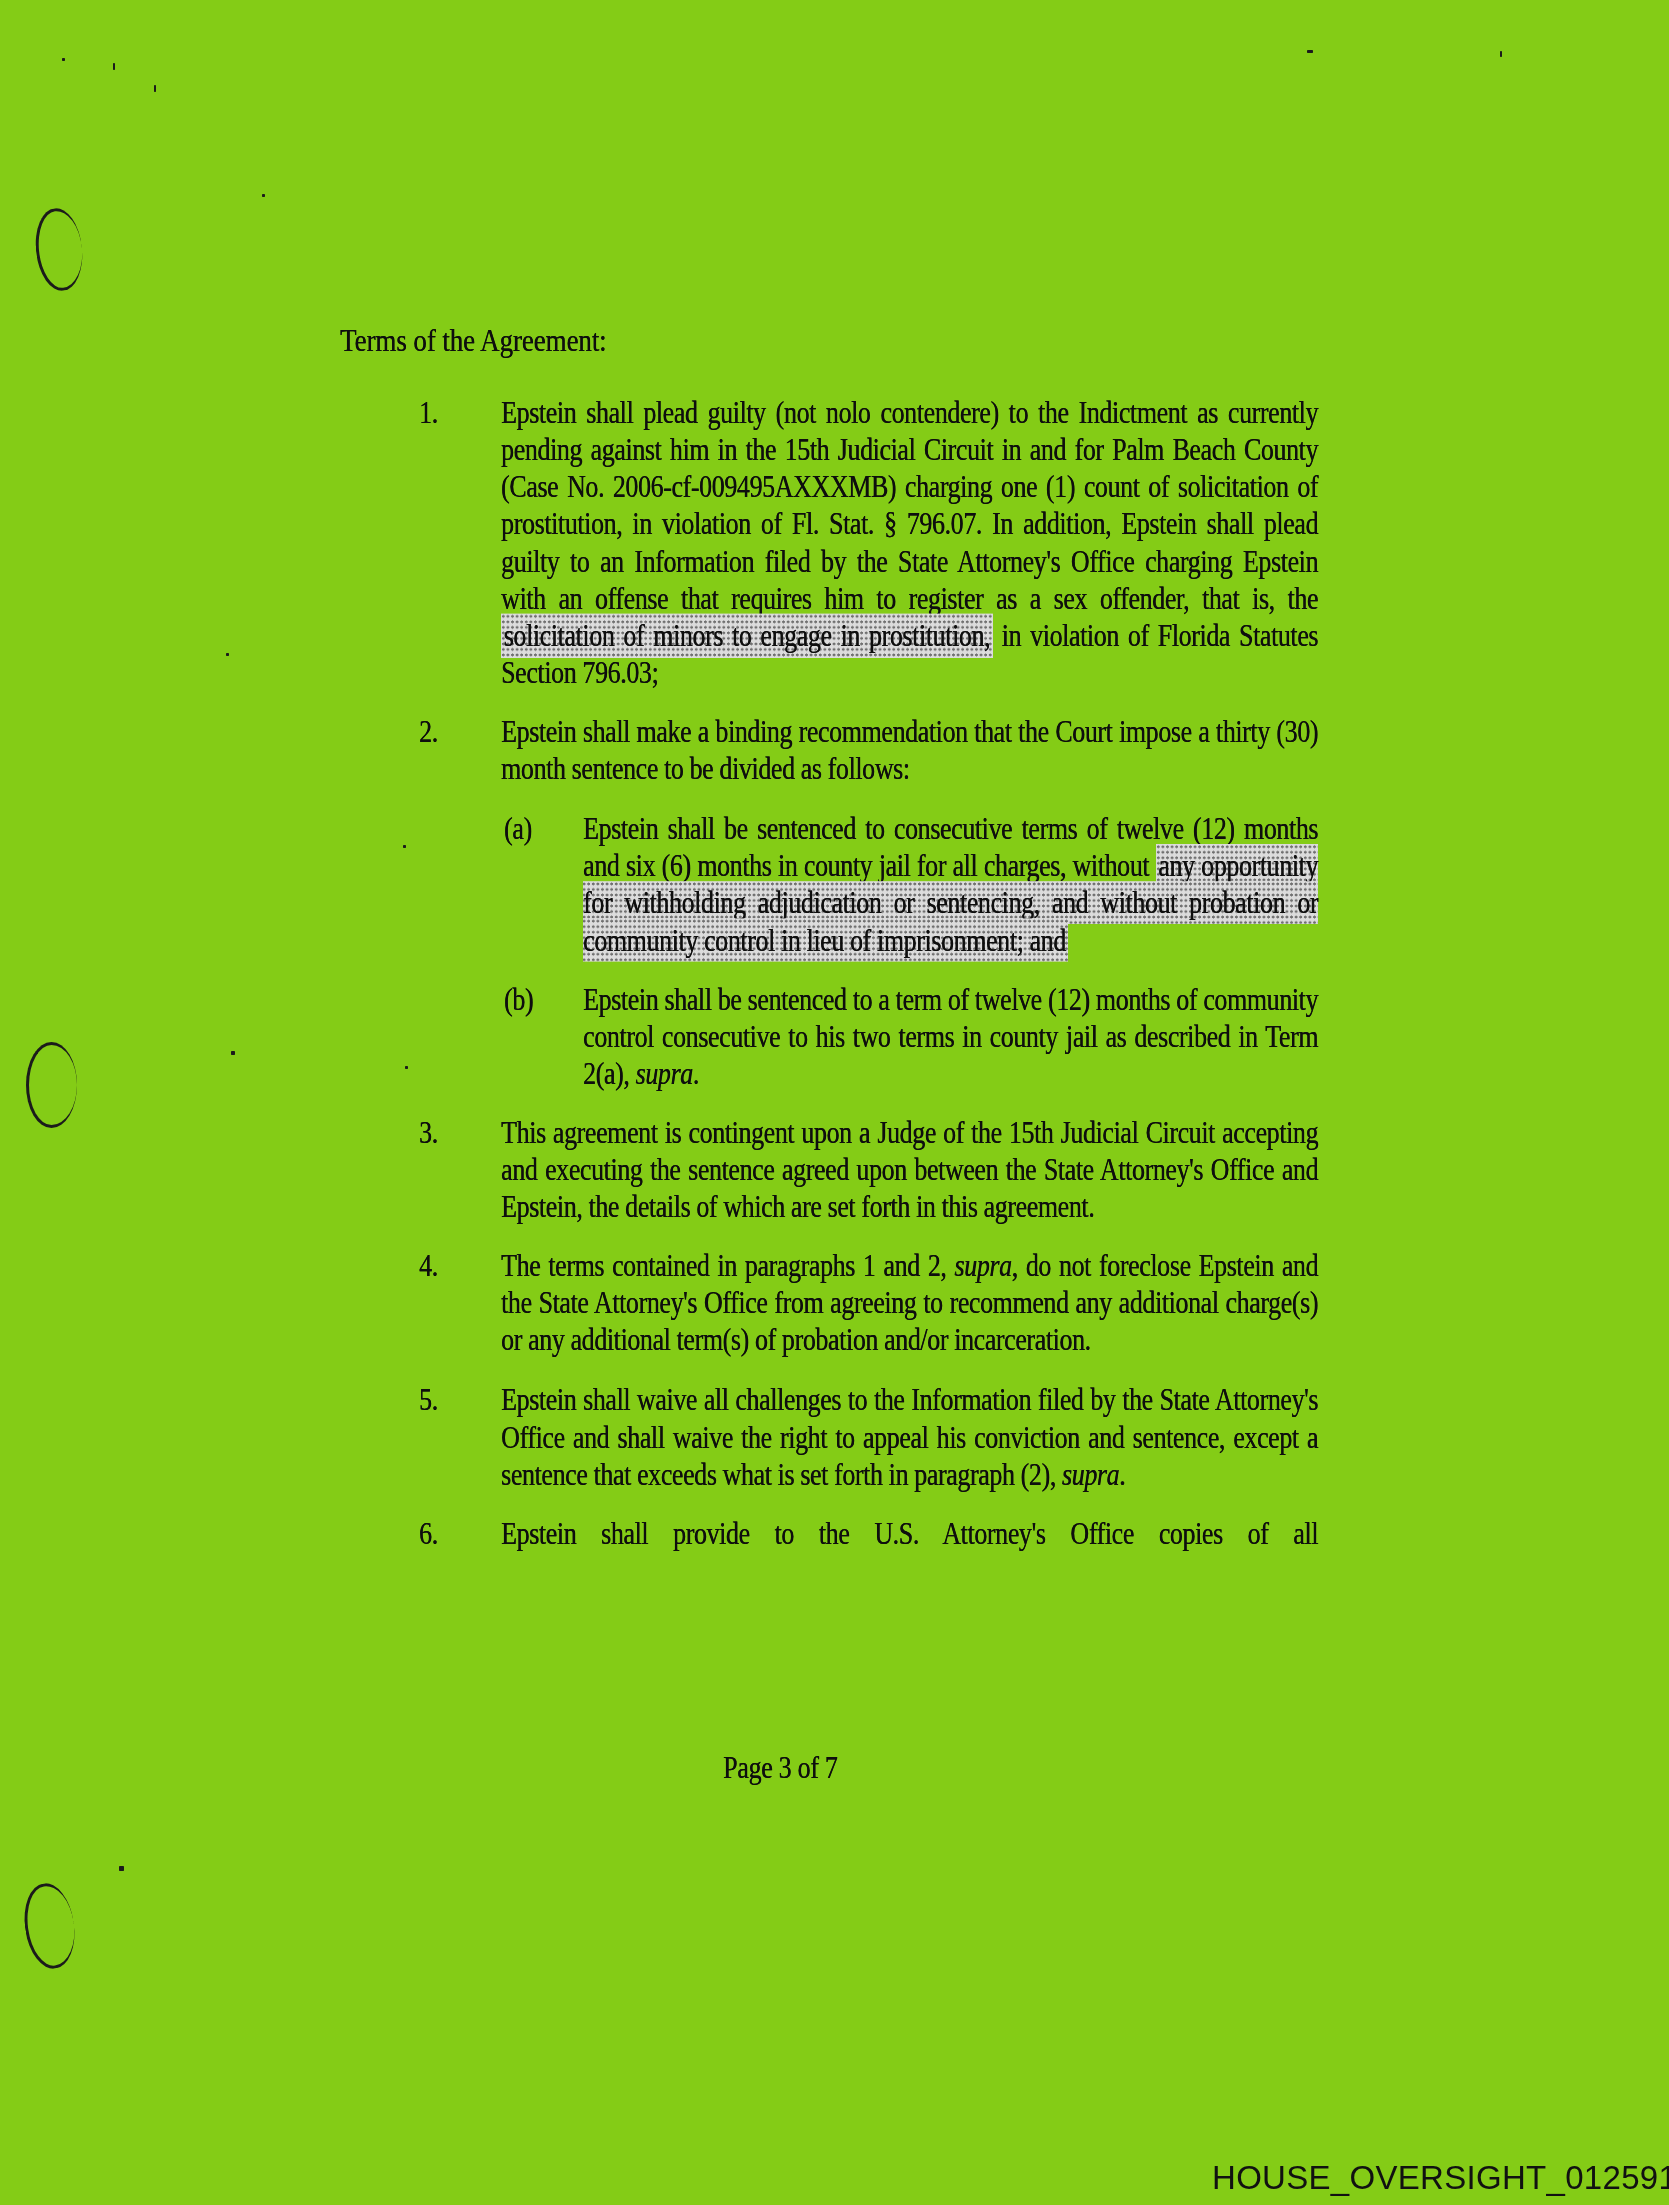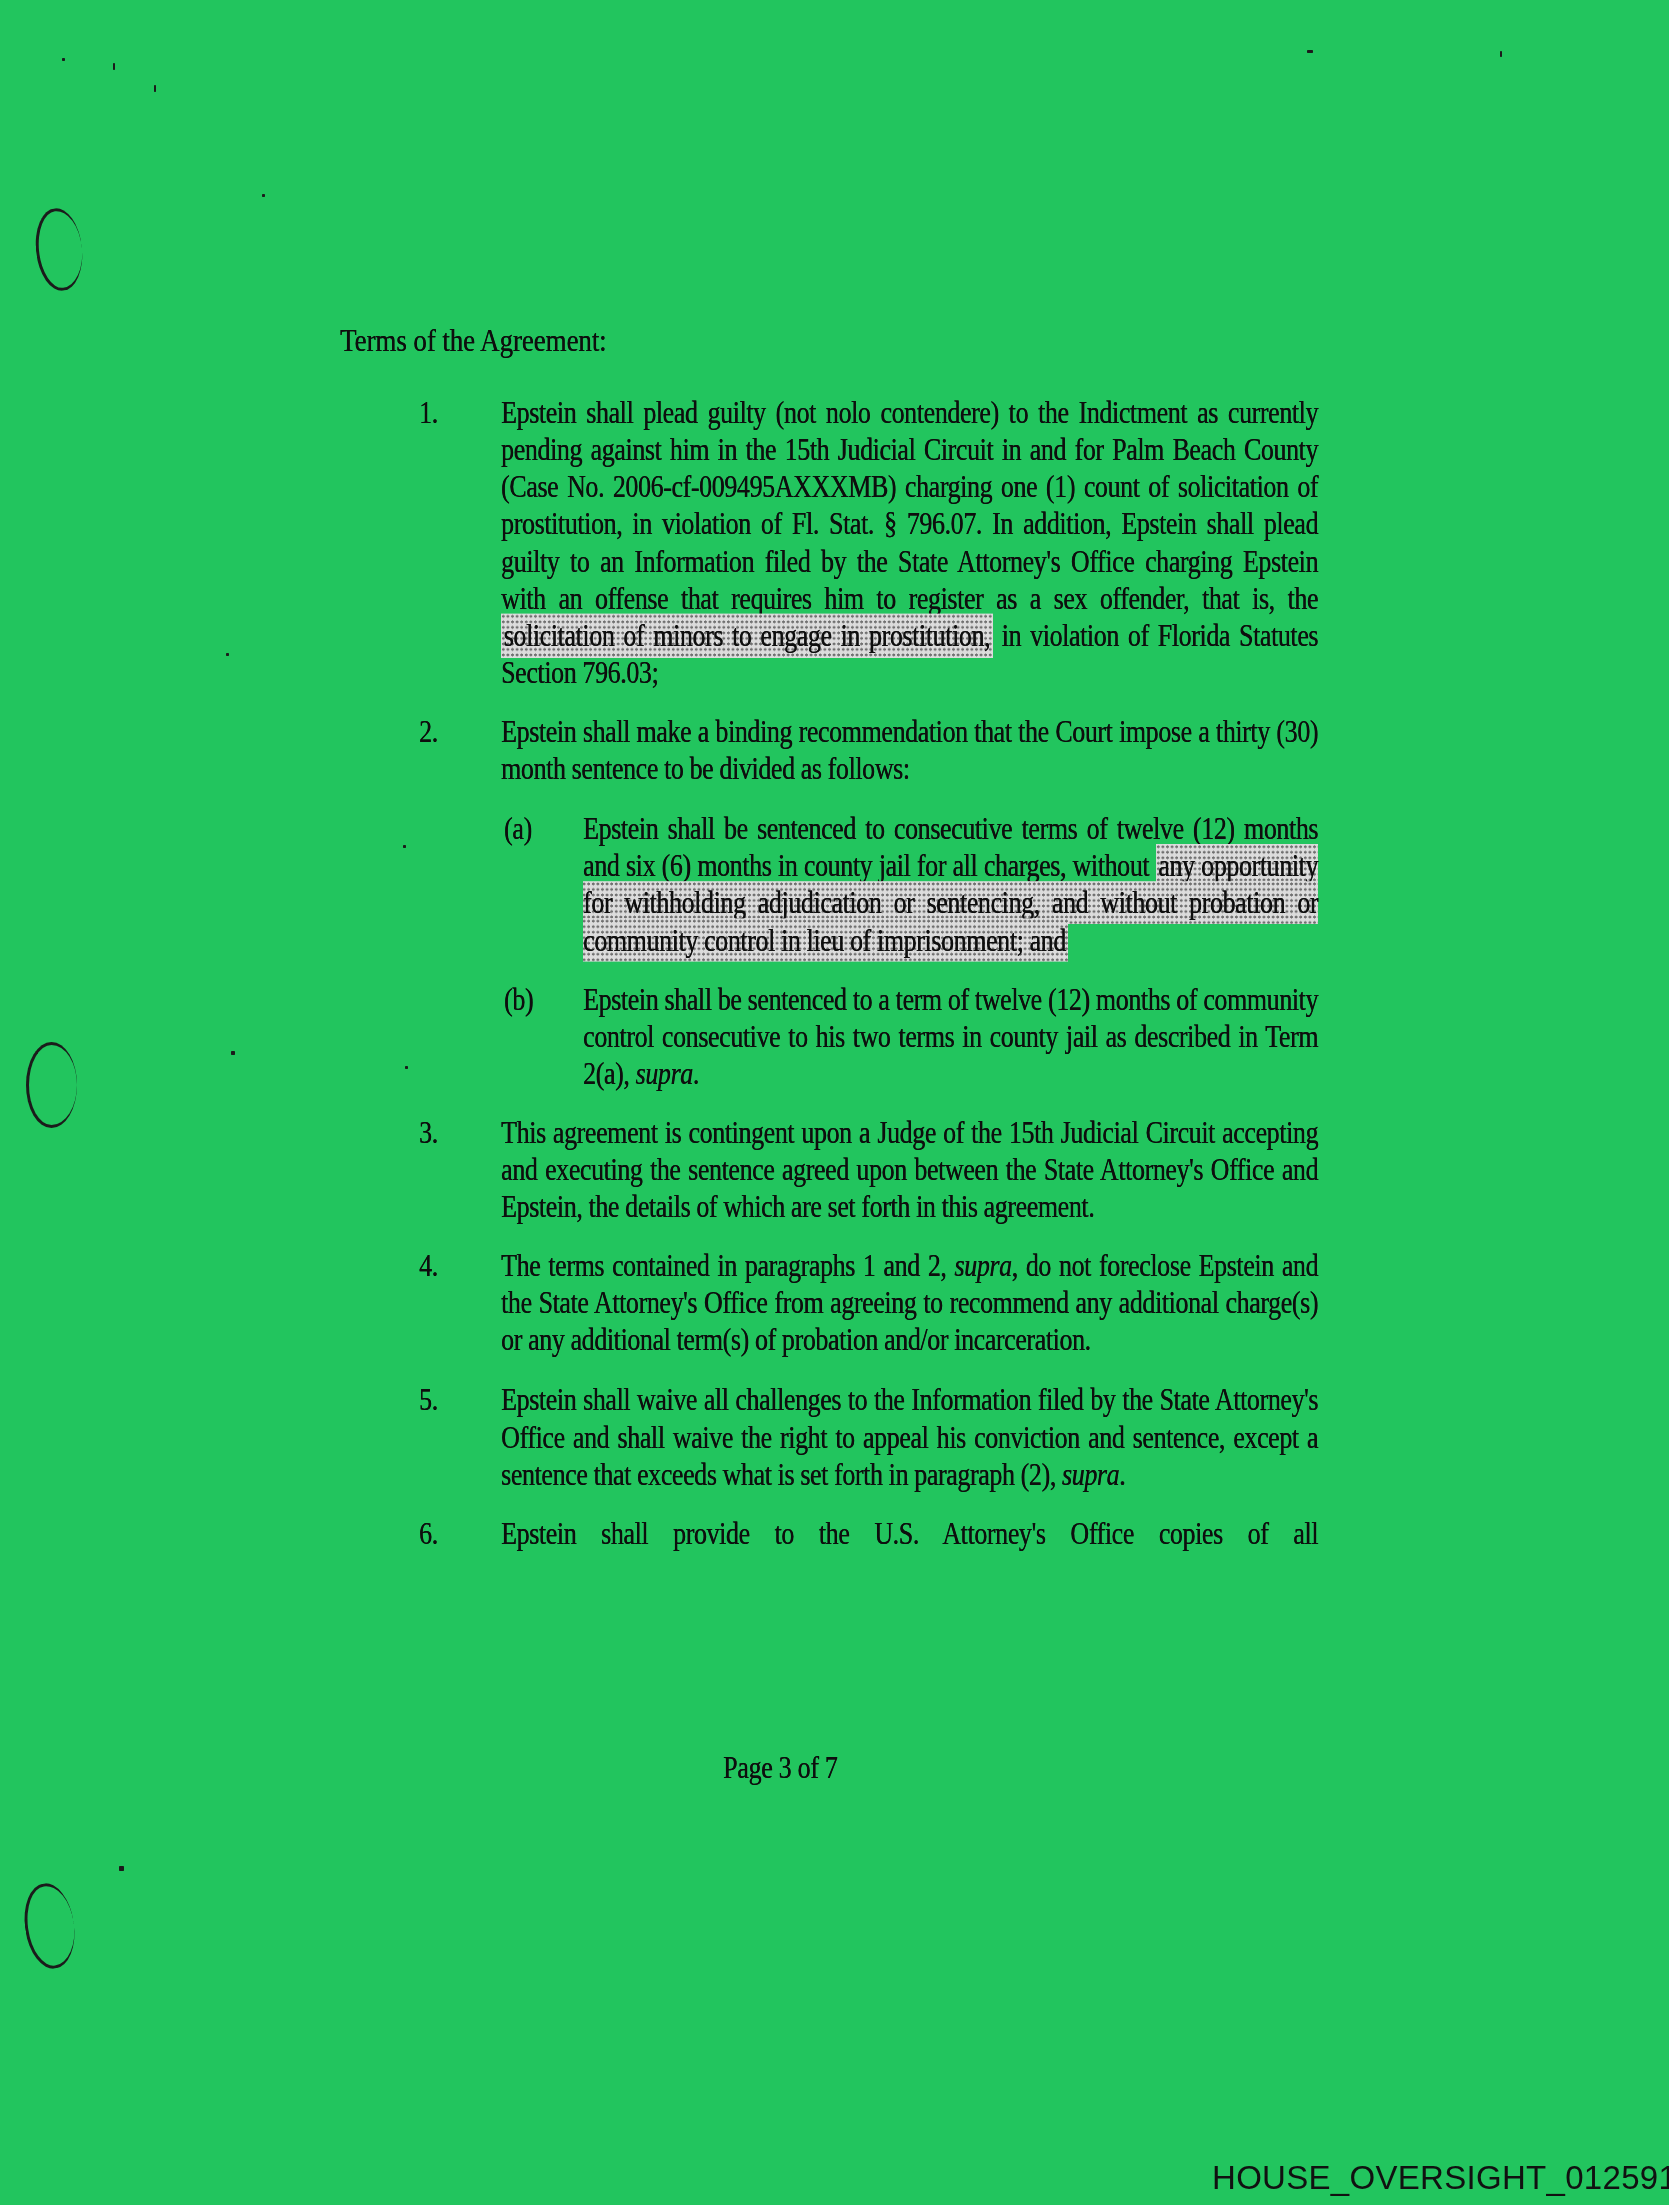--- a/index.html
+++ b/index.html
@@ -9,21 +9,21 @@
   }
   body {
     width: 1669px;
     height: 2205px;
     position: relative;
     overflow: hidden;
   }
   .page {
     position: absolute;
     inset: 0;
-    background: #22c55e;
+    background: #84cc16;
     color: #0e0e0e;
   }
   
   .content {
     position: absolute;
     left: 340px;
     top: 322px;
     width: 982px;
     transform: scaleY(1.2);
     transform-origin: 0 0;

